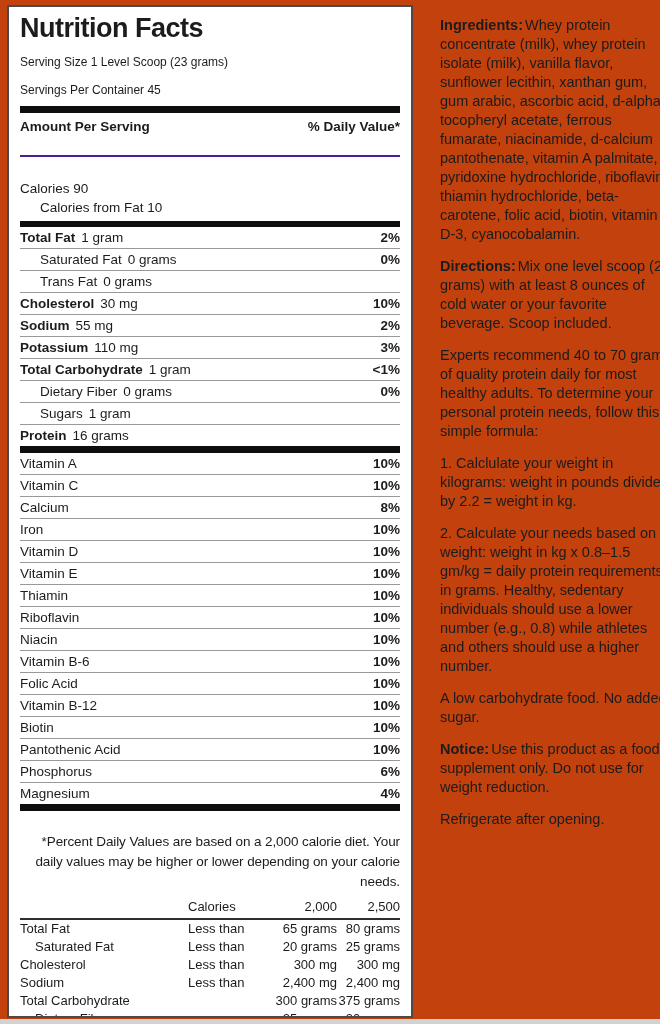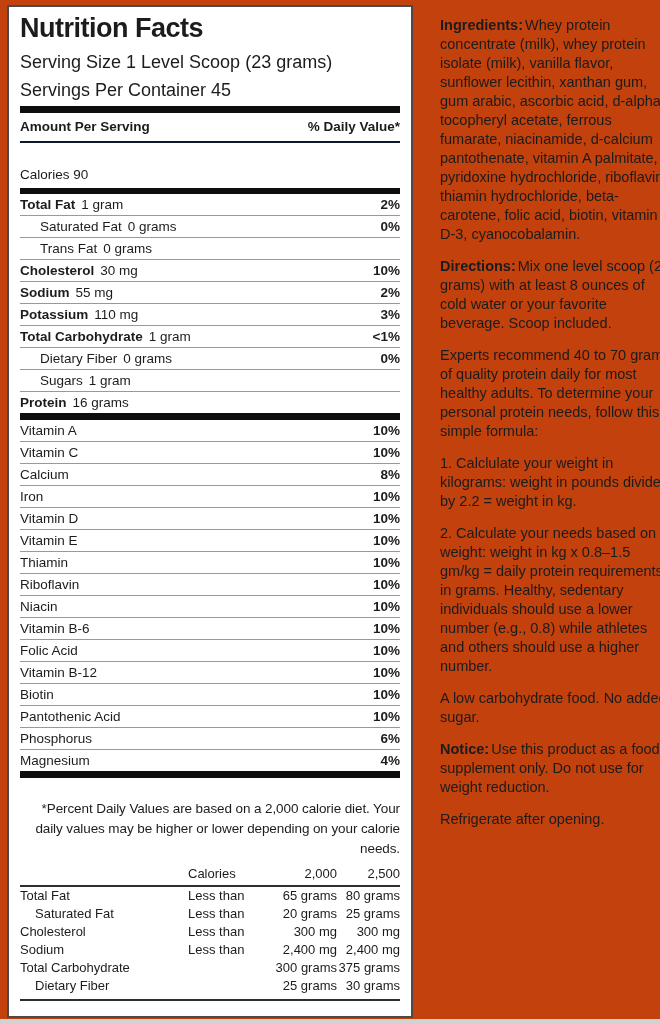--- a/index.html
+++ b/index.html
@@ -9,25 +9,25 @@
     font-family:"Liberation Sans", sans-serif; color:#1c1c1c; overflow:hidden;
   }
   .bottom-edge { position:absolute; left:0; top:1019px; width:660px; height:5px; background:#d2d2d2; }
 
   
   .nf {
     position:absolute; left:7px; top:5px; width:406px; height:1013px;
     border:2px solid #4a4a4a; background:#fff; padding:6px 11px 0 11px; overflow:hidden;
   }
   .nf-title { font-size:27px; font-weight:bold; letter-spacing:-0.5px; line-height:31px; margin-bottom:7px; }
-  .nf-line  { font-size:18px; line-height:20px;margin-top:8px; }
+  .nf-line  { font-size:12px; line-height:20px;margin-top:8px; }
   .bar-thick { height:7px; background:#0e0e0e; margin-top:6px; }
   .aps {
     display:flex; justify-content:space-between; align-items:baseline;
-    font-size:13.5px; font-weight:bold; padding:6px 0 7px; border-bottom:2px solid #0f172a;
+    font-size:13.5px; font-weight:bold; padding:6px 0 21px; border-bottom:2px solid #4c1d95;
   }
   .cal-block { font-size:13.5px; padding:22px 0 4px; }
   .cal-block .l { line-height:19px; }
   .cal-block .ind { padding-left:20px; }
 
   .row {
     display:flex; align-items:baseline; font-size:13.5px; line-height:15px;
     padding:3px 0 3px; border-bottom:1px solid #999999;
   }
   .row .n { font-weight:bold; white-space:nowrap; }
@@ -74,20 +74,24 @@
 
     <div class="aps">
       <span>Amount Per Serving</span>
       <span>% Daily Value*</span>
     </div>
 
     <div class="cal-block">
       <div class="l">
         <span>Calories</span>
         <span>90</span>
+      </div>
+      <div class="l ind">
+        <span>Calories from Fat</span>
+        <span>10</span>
       </div>
     </div>
 
     <div class="bar-thick" style="margin-top:0;height:6px;"></div>
 
     <div class="row">
       <span class="n">Total Fat</span>
       <span class="a">1 gram</span>
       <span class="dv">2%</span>
     </div>

